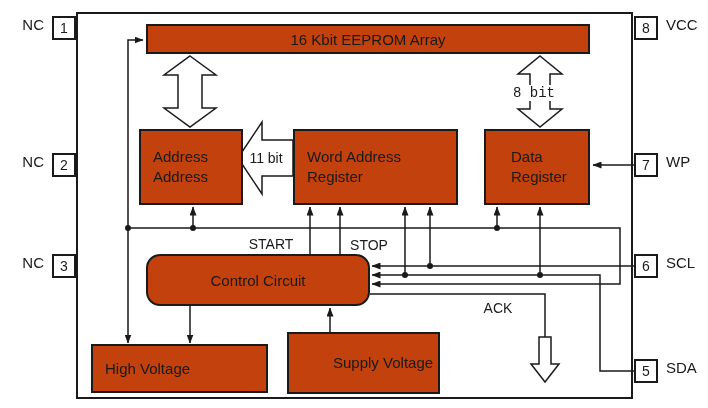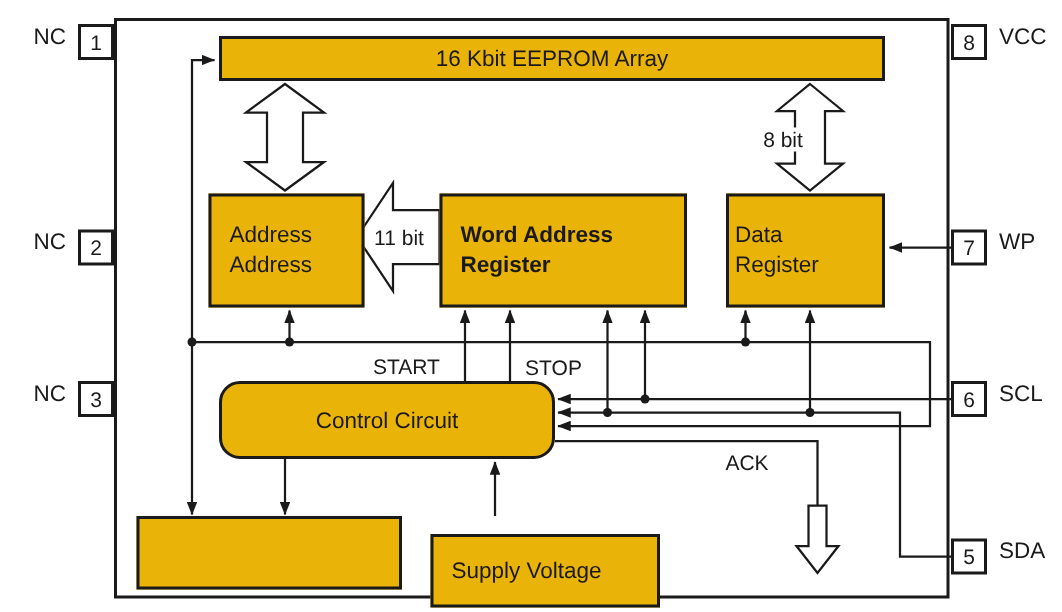--- a/index.html
+++ b/index.html
@@ -1,21 +1,21 @@
 <!DOCTYPE html>
 <html><head>
 <meta charset="utf-8">
 <style>
   html,body { margin:0; padding:0; background:#fff; }
   body { font-family:"Liberation Sans", sans-serif; color:#1a1a1a; }
   .stage { position:relative; width:708px; height:408px; background:#fff; overflow:hidden; }
   .chip-outline { position:absolute; left:76px; top:12px; width:557px; height:387px;
                   border:2px solid #1a1a1a; box-sizing:border-box; background:transparent; z-index:0; }
   .wiring { position:absolute; left:0; top:0; z-index:1; }
-  .block { position:absolute; border:2px solid #1a1a1a; background:#eab308; box-sizing:border-box;
+  .block { position:absolute; border:2px solid #1a1a1a; background:#c2410c; box-sizing:border-box;
            display:flex; align-items:center; z-index:2; font-size:15px; }
   .block.centered { justify-content:center; text-align:center; }
   .block .blines { line-height:1.32; padding-left:12px; }
   .sig-label { position:absolute; z-index:3; font-size:14px; background:#fff; padding:0 2px;
                transform:translate(-50%,-50%); white-space:nowrap; }
   .pin { position:absolute; display:flex; gap:8px; z-index:3; font-size:15px; }
   .pin-box { width:24px; height:24px; border:2px solid #1a1a1a; box-sizing:border-box; background:#fff;
              display:flex; align-items:center; justify-content:center; font-size:14px; }
   .pin.left-pin { justify-content:flex-end; left:4px; width:72px; }
   .pin.right-pin { left:634px; width:72px; }
@@ -89,52 +89,53 @@
   </div>
 
   <div class="block" style="left:139px;top:129px;width:104px;height:76px;">
     <div class="blines">
       <div>Address</div>
       <div>Address</div>
     </div>
   </div>
 
   <div class="block" style="left:293px;top:129px;width:165px;height:76px;">
-    <div class="blines" style="font-weight:bold;">
+    <div class="blines" style="">
       <div>Word Address</div>
       <div>Register</div>
     </div>
   </div>
 
   <div class="block" style="left:484px;top:129px;width:106px;height:76px;">
-    <div class="blines" style="padding-left:4px;">
+    <div class="blines" style="padding-left:25px;">
       <div>Data</div>
       <div>Register</div>
     </div>
   </div>
 
   <div class="block centered" style="left:146px;top:254px;width:224px;height:52px;border-radius:14px;">
     <span>Control Circuit</span>
   </div>
 
   <div class="block" style="left:91px;top:344px;width:177px;height:49px;">
     <div class="blines">
+      <div>High Voltage</div>
     </div>
   </div>
 
-  <div class="block" style="left:287px;top:356px;width:153px;height:49px;">
+  <div class="block" style="left:287px;top:332px;width:153px;height:62px;padding-left:32px;">
     <div class="blines">
       <div>Supply Voltage</div>
     </div>
   </div>
 
   <div class="sig-label" style="left:271px;top:244px;">START</div>
   <div class="sig-label" style="left:369px;top:245px;">STOP</div>
   <div class="sig-label" style="left:468px;top:308px;margin-left:30px;">ACK</div>
-  <div class="sig-label" style="left:522px;top:93px;">8 bit</div>
+  <div class="sig-label" style="left:534px;top:93px;font-family:Liberation Mono, monospace;">8 bit</div>
   <div class="sig-label" style="left:266px;top:158px;background:transparent;">11 bit</div>
 
   <div class="pin left-pin" style="top:16px;">
     <span class="pin-label">NC</span>
     <span class="pin-box">1</span>
   </div>
   <div class="pin left-pin" style="top:153px;">
     <span class="pin-label">NC</span>
     <span class="pin-box">2</span>
   </div>

